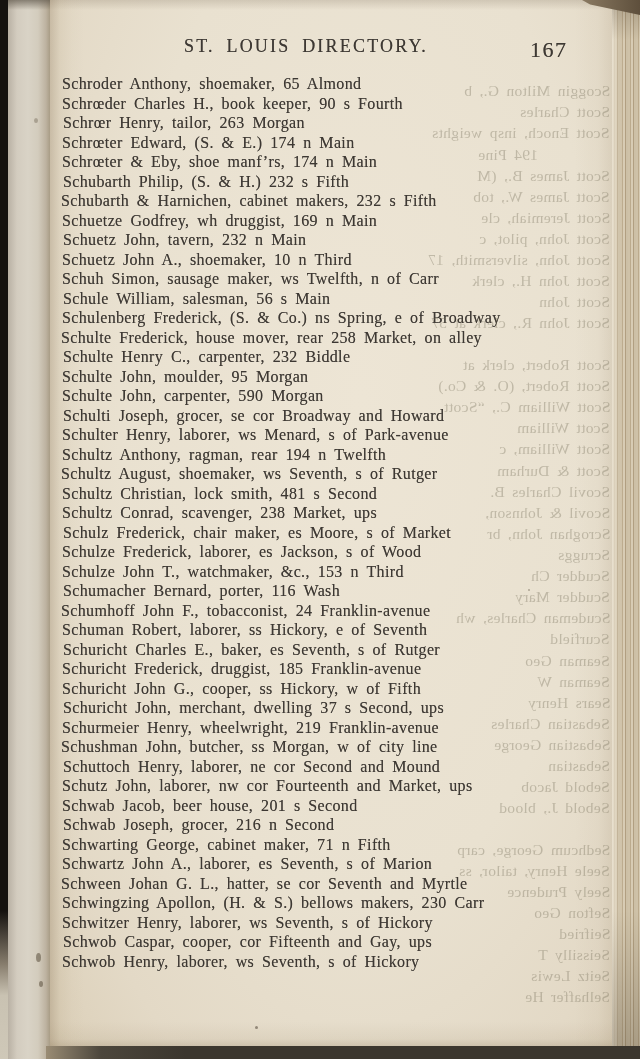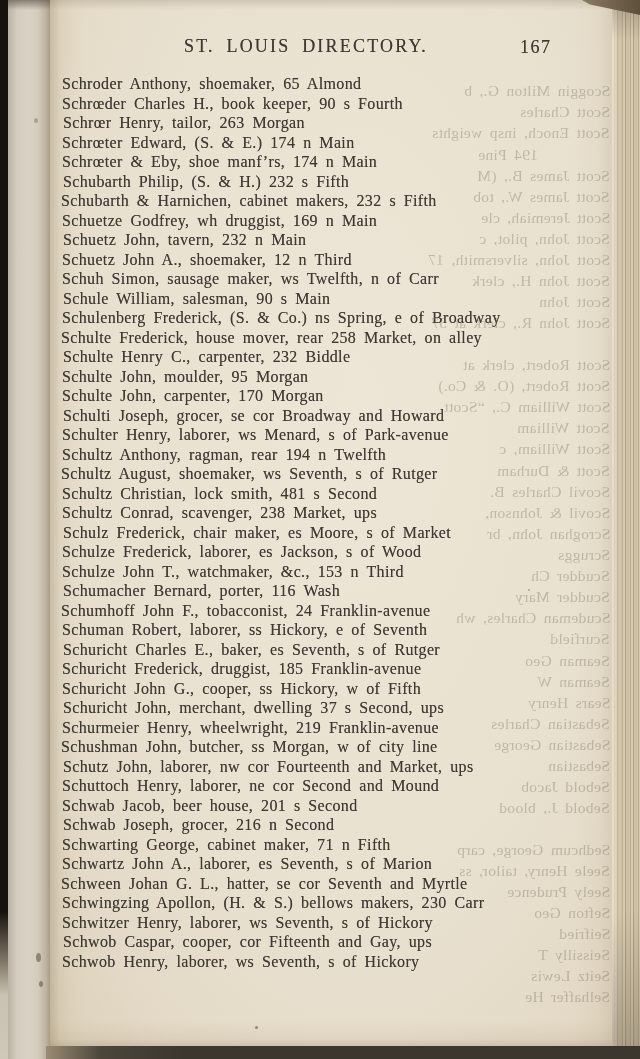--- a/index.html
+++ b/index.html
@@ -37,21 +37,21 @@
       linear-gradient(0deg,rgba(120,100,70,.25) 0px,rgba(150,132,100,.10) 9px,rgba(0,0,0,0) 26px),
       radial-gradient(ellipse at 55% 38%,#ede5d5 0%,#e9e1d0 55%,#e3d9c6 82%,#dbcfb8 100%);
   }
 
   .header-title{
     position:absolute;left:0;top:36px;width:512px;text-align:center;
     font-size:18px;letter-spacing:2.2px;word-spacing:5px;color:#3d3833;
     text-shadow:0 0 .5px rgba(61,56,51,.6);white-space:nowrap;
   }
   .page-number{
-    position:absolute;left:470px;top:37px;font-size:18px;letter-spacing:1.5px;color:#3d3833;
+    position:absolute;left:480px;top:37px;font-size:22px;letter-spacing:1.5px;color:#3d3833;
     text-shadow:0 0 .5px rgba(61,56,51,.6);
   }
 
   .entries{
     position:absolute;left:12px;top:74px;width:548px;
     font-size:16px;line-height:19.5px;color:#3d3833;
     letter-spacing:.35px;word-spacing:3.5px;white-space:nowrap;
     text-shadow:0 0 .45px rgba(61,56,51,.55);
   }
   .entry{height:19.5px;}
@@ -110,48 +110,48 @@
     <div class="entries">
         <div class="entry">Schroder Anthony, shoemaker, 65 Almond</div>
         <div class="entry">Schrœder Charles H., book keeper, 90 s Fourth</div>
         <div class="entry">Schrœr Henry, tailor, 263 Morgan</div>
         <div class="entry">Schrœter Edward, (S. &amp; E.) 174 n Main</div>
         <div class="entry">Schrœter &amp; Eby, shoe manf’rs, 174 n Main</div>
         <div class="entry">Schubarth Philip, (S. &amp; H.) 232 s Fifth</div>
         <div class="entry">Schubarth &amp; Harnichen, cabinet makers, 232 s Fifth</div>
         <div class="entry">Schuetze Godfrey, wh druggist, 169 n Main</div>
         <div class="entry">Schuetz John, tavern, 232 n Main</div>
-        <div class="entry">Schuetz John A., shoemaker, 12 n Third</div>
+        <div class="entry">Schuetz John A., shoemaker, 10 n Third</div>
         <div class="entry">Schuh Simon, sausage maker, ws Twelfth, n of Carr</div>
-        <div class="entry">Schule William, salesman, 90 s Main</div>
+        <div class="entry">Schule William, salesman, 56 s Main</div>
         <div class="entry">Schulenberg Frederick, (S. &amp; Co.) ns Spring, e of Broadway</div>
         <div class="entry">Schulte Frederick, house mover, rear 258 Market, on alley</div>
         <div class="entry">Schulte Henry C., carpenter, 232 Biddle</div>
         <div class="entry">Schulte John, moulder, 95 Morgan</div>
-        <div class="entry">Schulte John, carpenter, 170 Morgan</div>
+        <div class="entry">Schulte John, carpenter, 590 Morgan</div>
         <div class="entry">Schulti Joseph, grocer, se cor Broadway and Howard</div>
         <div class="entry">Schulter Henry, laborer, ws Menard, s of Park-avenue</div>
         <div class="entry">Schultz Anthony, ragman, rear 194 n Twelfth</div>
         <div class="entry">Schultz August, shoemaker, ws Seventh, s of Rutger</div>
         <div class="entry">Schultz Christian, lock smith, 481 s Second</div>
         <div class="entry">Schultz Conrad, scavenger, 238 Market, ups</div>
         <div class="entry">Schulz Frederick, chair maker, es Moore, s of Market</div>
         <div class="entry">Schulze Frederick, laborer, es Jackson, s of Wood</div>
         <div class="entry">Schulze John T., watchmaker, &amp;c., 153 n Third</div>
         <div class="entry">Schumacher Bernard, porter, 116 Wash</div>
         <div class="entry">Schumhoff John F., tobacconist, 24 Franklin-avenue</div>
         <div class="entry">Schuman Robert, laborer, ss Hickory, e of Seventh</div>
         <div class="entry">Schuricht Charles E., baker, es Seventh, s of Rutger</div>
         <div class="entry">Schuricht Frederick, druggist, 185 Franklin-avenue</div>
         <div class="entry">Schuricht John G., cooper, ss Hickory, w of Fifth</div>
         <div class="entry">Schuricht John, merchant, dwelling 37 s Second, ups</div>
         <div class="entry">Schurmeier Henry, wheelwright, 219 Franklin-avenue</div>
         <div class="entry">Schushman John, butcher, ss Morgan, w of city line</div>
+        <div class="entry">Schuttoch Henry, laborer, ne cor Second and Mound</div>
         <div class="entry">Schutz John, laborer, nw cor Fourteenth and Market, ups</div>
-        <div class="entry">Schuttoch Henry, laborer, ne cor Second and Mound</div>
         <div class="entry">Schwab Jacob, beer house, 201 s Second</div>
         <div class="entry">Schwab Joseph, grocer, 216 n Second</div>
         <div class="entry">Schwarting George, cabinet maker, 71 n Fifth</div>
         <div class="entry">Schwartz John A., laborer, es Seventh, s of Marion</div>
         <div class="entry">Schween Johan G. L., hatter, se cor Seventh and Myrtle</div>
         <div class="entry">Schwingzing Apollon, (H. &amp; S.) bellows makers, 230 Carr</div>
         <div class="entry">Schwitzer Henry, laborer, ws Seventh, s of Hickory</div>
         <div class="entry">Schwob Caspar, cooper, cor Fifteenth and Gay, ups</div>
         <div class="entry">Schwob Henry, laborer, ws Seventh, s of Hickory</div>
       </div>

